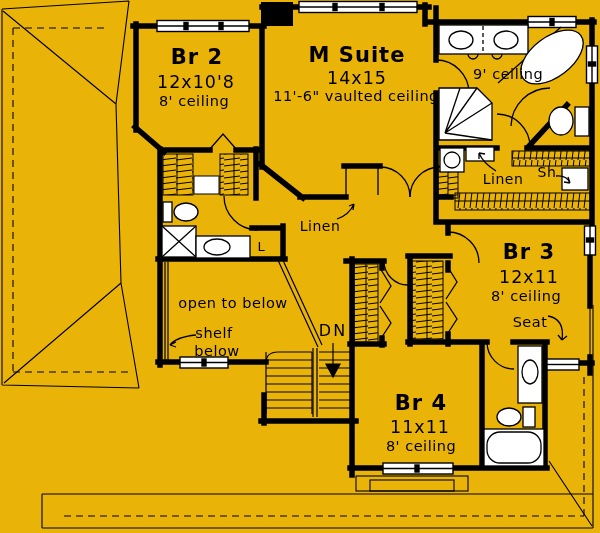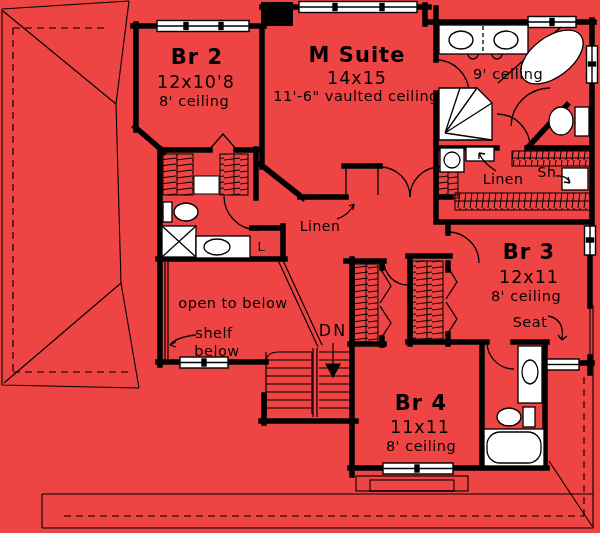--- a/index.html
+++ b/index.html
@@ -1,16 +1,16 @@
 <!DOCTYPE html>
 <html><head>
 <meta charset="utf-8">
 <style>
   html,body{margin:0;padding:0;background:#ffffff;}
-  .stage{position:relative;width:600px;height:533px;background:#ef4444;overflow:hidden;}
+  .stage{position:relative;width:600px;height:533px;background:#eab308;overflow:hidden;}
   svg{display:block;}
   text{font-family:"DejaVu Sans","Liberation Sans",sans-serif;fill:#000;}
   .rname{font-size:21px;font-weight:bold;letter-spacing:1px;}
   .rdims{font-size:17.5px;letter-spacing:1px;}
   .rceil{font-size:14.5px;letter-spacing:0.5px;}
   .note{font-size:14px;letter-spacing:0.5px;}
   .note-s{font-size:13px;}
   .dn{font-size:16px;letter-spacing:2px;}
 </style>
 </head>

